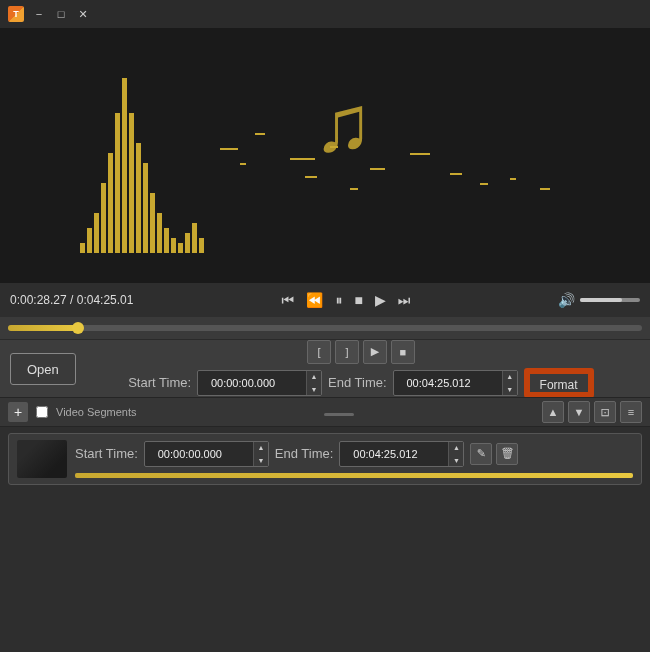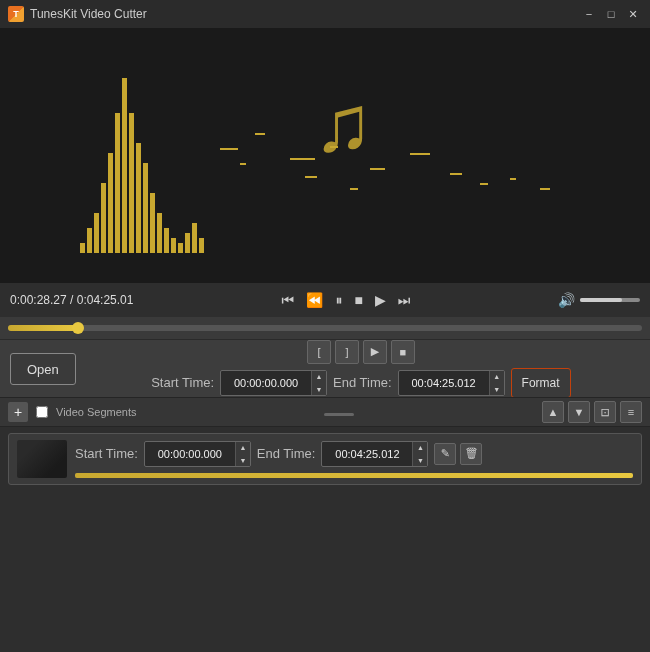--- a/index.html
+++ b/index.html
@@ -214,20 +214,21 @@
       white-space: nowrap;
     }
     .time-input-wrap {
       display: flex;
       align-items: center;
       background: #2a2a2a;
       border: 1px solid #666;
       border-radius: 2px;
       height: 26px;
       overflow: hidden;
+      gap: 18px;
     }
     .time-input {
       background: transparent;
       border: none;
       color: #eee;
       font-size: 11px;
       width: 90px;
       padding: 0 4px;
       outline: none;
       text-align: center;
@@ -245,21 +246,21 @@
       font-size: 7px;
       height: 13px;
       width: 14px;
       display: flex;
       align-items: center;
       justify-content: center;
       line-height: 1;
     }
     #format-btn {
       background: #3a3a3a;
-      border: 1px solid #c2410c;
+      border: 6px solid #c2410c;
       color: #ddd;
       padding: 4px 10px;
       cursor: pointer;
       font-size: 12px;
       border-radius: 3px;
       height: 30px;
     }
     #start-btn {
       background: #3a3a3a;
       border: 1px solid #888;
@@ -439,21 +440,20 @@
       flex-direction: column;
       height: calc(652px - 28px - 255px - 34px - 22px - 58px);
       flex: 1;
     }
   </style>
 </head>
 <body>
 
 <div id="title-bar">
   <div id="title-bar-icon">T</div>
-  <span id="title-text">TunesKit Video Cutter</span>
   <div id="window-controls">
     <div class="win-btn">−</div>
     <div class="win-btn">□</div>
     <div class="win-btn close">✕</div>
   </div>
 </div>
 
 <div id="video-area">
 
   <div id="scatter">

